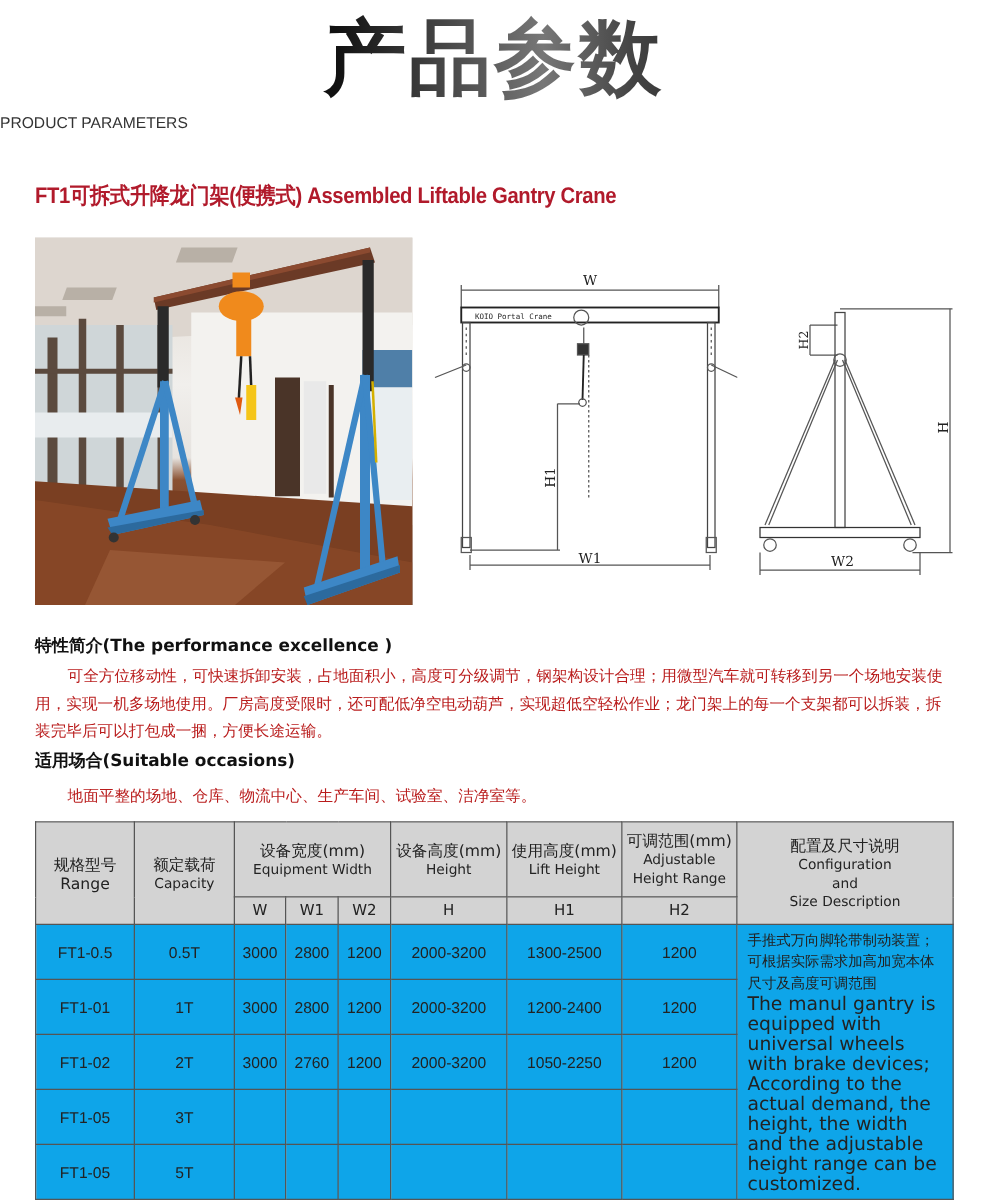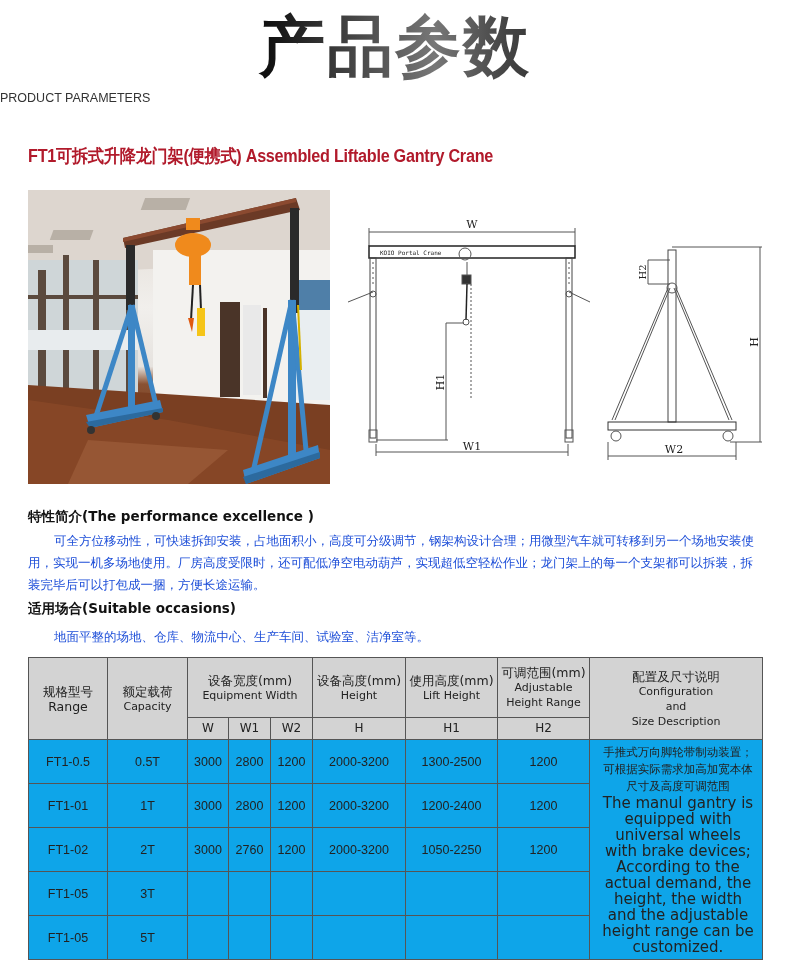--- a/index.html
+++ b/index.html
@@ -35,40 +35,40 @@
   .drawing { position: absolute; }
   .drawing svg { display: block; width: 100%; height: 100%; }
 
   
   .section-title {
     position: absolute; left: 28px; font-family: "DejaVu Sans", sans-serif; font-size: 13.5px; color: #111;
     font-weight: bold; white-space: nowrap;
   }
   .section-title .en { font-weight: bold; }
   .para {
-    position: absolute; left: 28px; width: 736px; font-size: 12.5px; line-height: 22px; color: #1d4ed8;
+    position: absolute; left: 28px; width: 736px; font-size: 12.5px; line-height: 22px; color: #b91c1c;
     font-family: "DejaVu Sans", sans-serif;
   }
   .para .indent { display: inline-block; width: 26px; }
 
   
   .spec-table {
     position: absolute; left: 28px; top: 657px; width: 734px;
     border-collapse: collapse; table-layout: fixed;
     font-family: "DejaVu Sans", sans-serif; color: #222;
   }
   .spec-table th, .spec-table td { border: 1px solid #555; text-align: center; vertical-align: middle; }
   .spec-table th { background: #d3d3d3; font-weight: normal; font-size: 12px; line-height: 15px; padding: 0 2px; }
   .spec-table th .zh { font-size: 12.5px; display: block; }
   .spec-table th .en { font-size: 11px; display: block; }
   .spec-table tr.head1 th { height: 60px; }
   .spec-table tr.head2 th { height: 22px; font-size: 12px; }
   .spec-table td { font-family: "Liberation Sans", sans-serif; font-size: 12.5px; height: 34px; background: #0ea5e9; }
   .spec-table td.desc {
-    text-align: center; vertical-align: middle; padding: 4px 4px 4px 8px; font-size: 11px; line-height: 16px;
+    text-align: left; vertical-align: middle; padding: 4px 4px 4px 8px; font-size: 11px; line-height: 16px;
     font-family: "DejaVu Sans", sans-serif;
   }
   .spec-table td.desc .zh { display: block; font-size: 11.5px; line-height: 17px; }
   .spec-table td.desc .en { display: block; font-size: 15px; line-height: 16px; color: #222; }
 </style>
 </head>
 <body>
 
 <div class="main-title">产品参数</div>
 <div class="main-subtitle">PRODUCT PARAMETERS</div>

